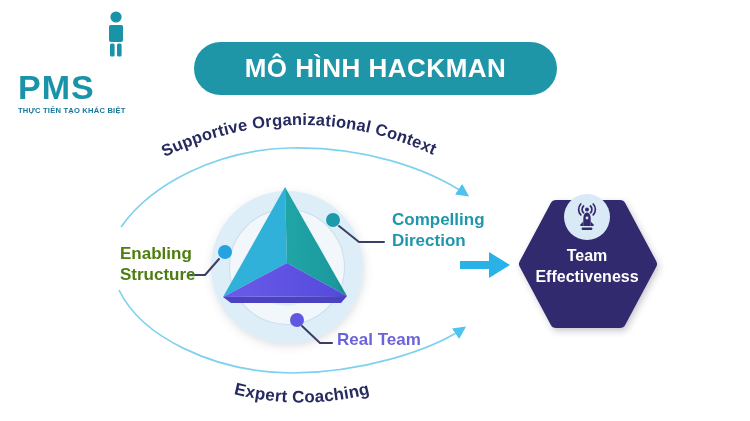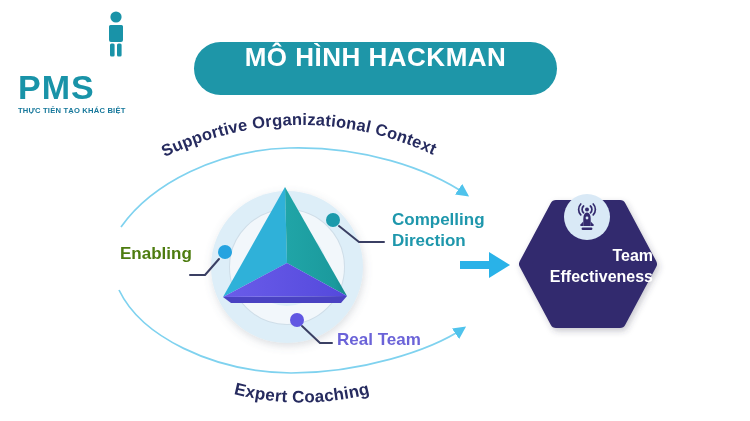--- a/index.html
+++ b/index.html
@@ -8,32 +8,32 @@
     font-family:"Liberation Sans","DejaVu Sans",sans-serif;
   }
   
   .logo{position:absolute;left:16px;top:10px;display:flex;align-items:flex-end;z-index:3;flex-direction:column;}
   .logo-textcol{display:flex;flex-direction:column;margin-left:2px;}
   .logo-brand{font-size:34px;font-weight:bold;color:#1993a8;letter-spacing:1px;line-height:38px;}
   .logo-tagline{font-size:7.6px;font-weight:bold;color:#15779a;letter-spacing:.2px;margin-top:0;white-space:nowrap;}
   
   .banner{
     position:absolute;left:194px;top:42px;width:363px;height:53px;border-radius:27px;
-    background:#1e96a8;display:flex;align-items:flex-start;justify-content:center;z-index:3;
+    background:#1e96a8;display:flex;align-items:center;justify-content:center;z-index:3;
   }
   .banner span{color:#ffffff;font-size:26px;font-weight:bold;letter-spacing:.5px;}
   
   .diagram{position:absolute;left:0;top:0;z-index:1;}
   
   .label{position:absolute;z-index:2;font-weight:bold;font-size:17px;line-height:21px;}
   .lbl-enabling{left:120px;top:243px;color:#4d7c0f;}
   .lbl-compelling{left:392px;top:209px;color:#1e97ac;}
   .lbl-realteam{left:337px;top:329px;color:#6b63d8;}
   .lbl-outcome{
-    left:521px;top:245px;width:132px;text-align:right;color:#ffffff;
+    left:521px;top:245px;width:132px;text-align:center;color:#ffffff;
     font-size:16px;line-height:21px;z-index:2;
   }
 </style>
 </head>
 <body>
 
 <div class="canvas">
 
   <div class="logo">
     <svg width="20" height="58" viewBox="0 0 20 58">
@@ -128,20 +128,21 @@
       <path d="M 0 -4.5 C 3.1 -4.5 3.7 -0.5 3.7 2.5 L 3.7 9 L -3.7 9 L -3.7 2.5 C -3.7 -0.5 -3.1 -4.5 0 -4.5 Z" fill="#332a6e"></path>
       <circle cx="0" cy="1" r="1.4" fill="#d9e9f6"></circle>
       <path d="M -3.7 4.5 L -6.6 7.5 L -6.6 9 L -3.7 9 Z" fill="#332a6e"></path>
       <path d="M 3.7 4.5 L 6.6 7.5 L 6.6 9 L 3.7 9 Z" fill="#332a6e"></path>
       <rect x="-5.4" y="10.6" width="10.8" height="2.4" rx="1.2" fill="#332a6e"></rect>
     </g>
   </svg>
 
   <div class="label lbl-enabling">
     <div>Enabling</div>
+    <div>Structure</div>
   </div>
   <div class="label lbl-realteam">
     <div>Real Team</div>
   </div>
   <div class="label lbl-compelling">
     <div>Compelling</div>
     <div>Direction</div>
   </div>
 
   <div class="label lbl-outcome">

